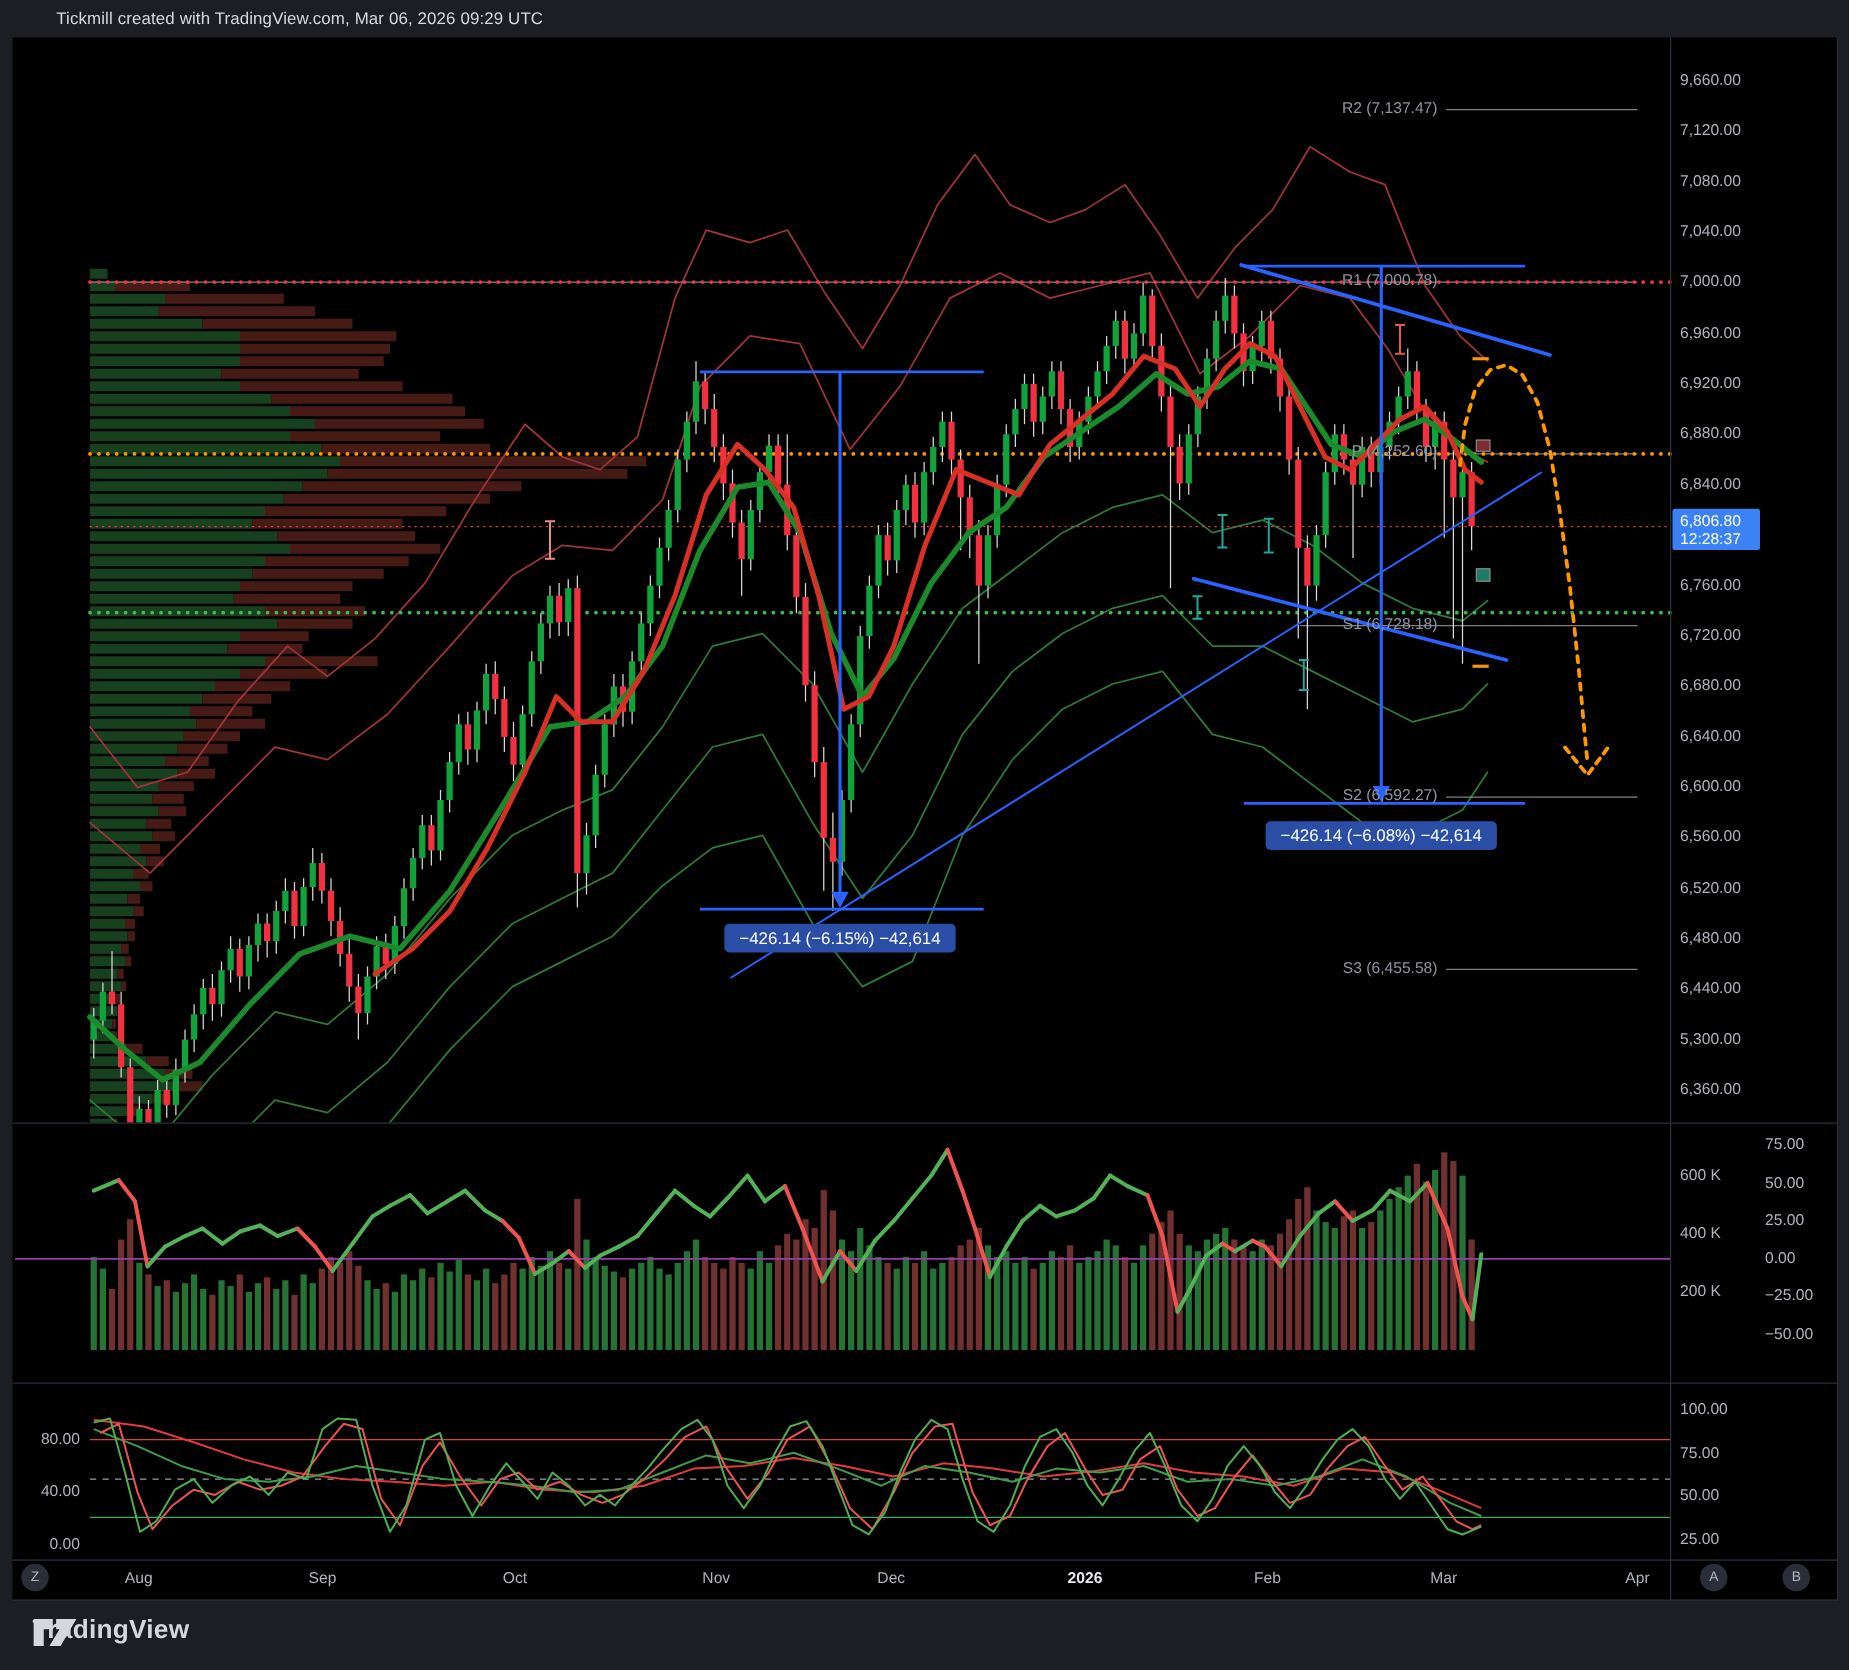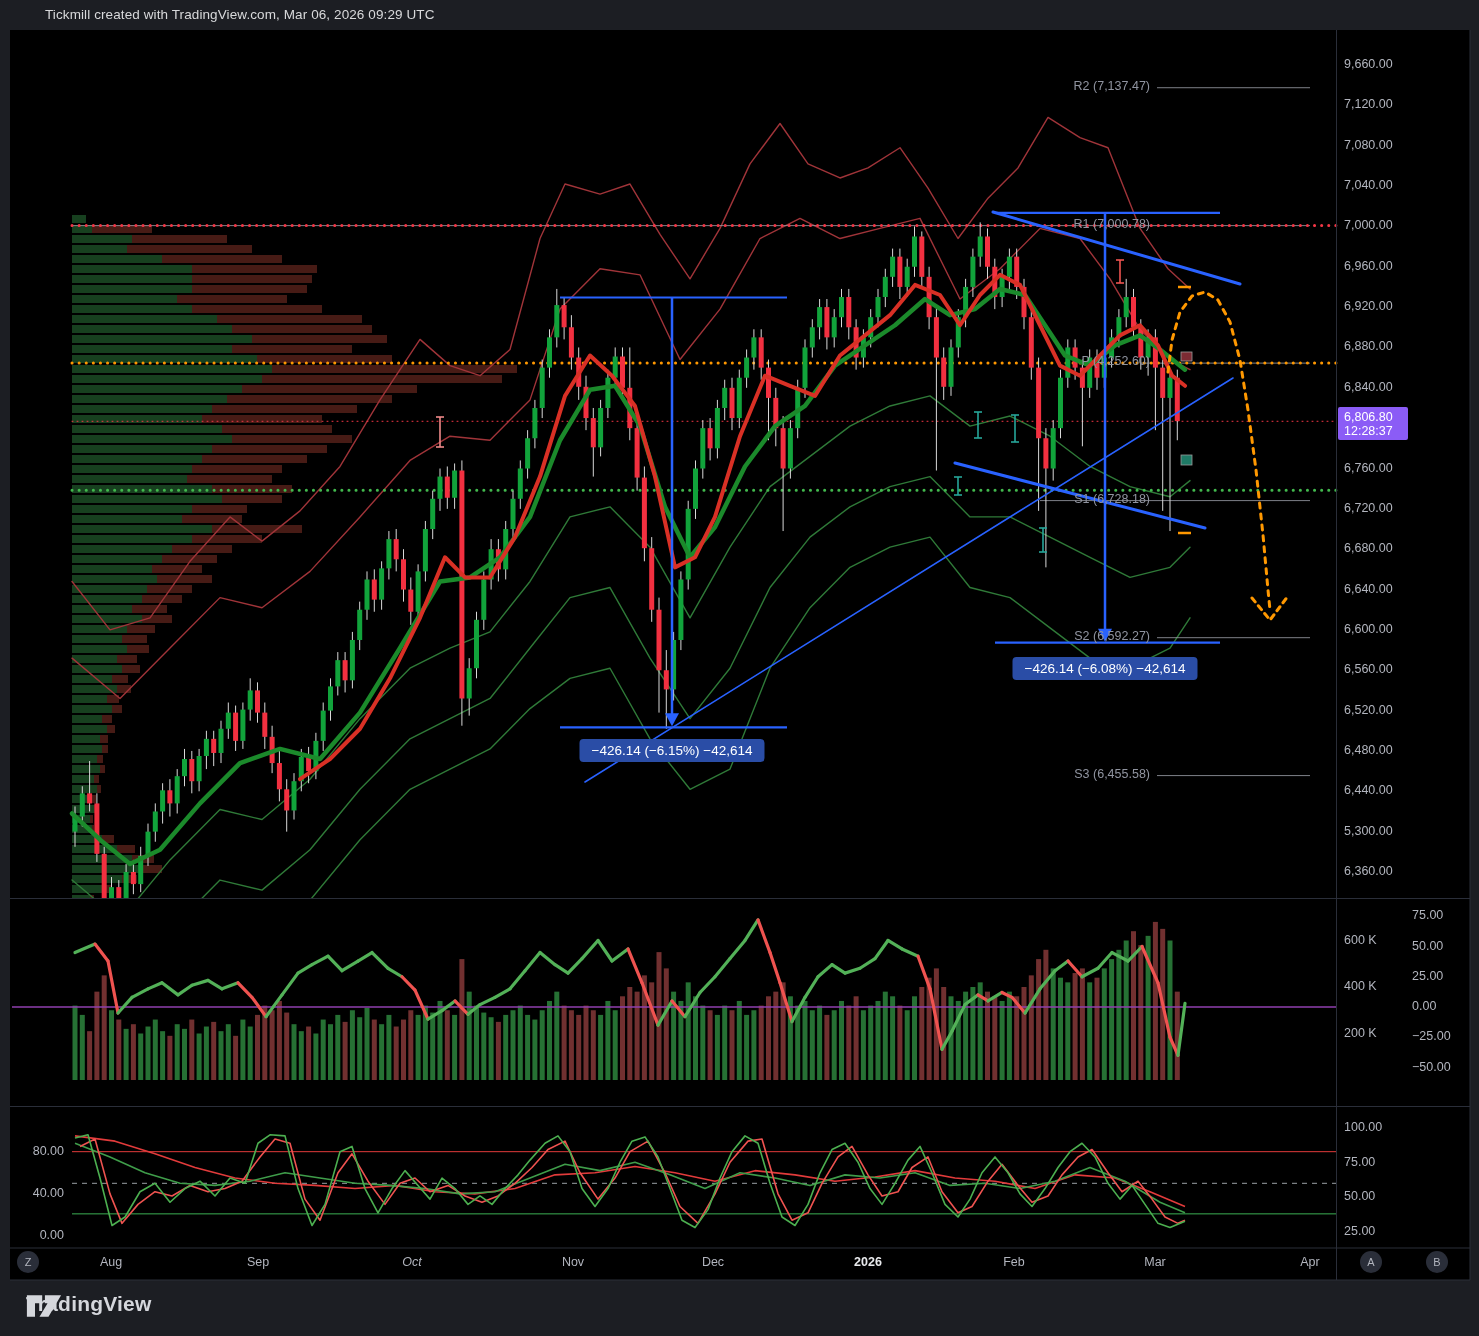--- a/index.html
+++ b/index.html
@@ -6,21 +6,21 @@
     font-family:"Liberation Sans",sans-serif;}
   #stage{position:relative;width:1479px;height:1336px;background:#1c1e23;}
   .abs{position:absolute;}
   #title-bar{left:10px;top:7px;color:#d8d9db;font-size:13.5px;letter-spacing:.1px;margin-left:35px;}
   #chart-bg{left:10px;top:30px;width:1460px;height:1250px;background:#000;}
   svg{position:absolute;left:0;top:0;}
   .tick{position:absolute;color:#b2b5be;font-size:12.5px;white-space:nowrap;}
   .pivot-label{position:absolute;color:#9094a0;font-size:12.5px;white-space:nowrap;text-align:right;}
   .measure-label{position:absolute;transform:translateX(-50%);background:#2a4da6;color:#fff;
     font-size:13.5px;padding:4px 12px;border-radius:4px;white-space:nowrap;}
-  #price-badge{position:absolute;background:#8b5cf6;color:#fff;font-size:12.5px;line-height:14px;
+  #price-badge{position:absolute;background:#3b82f6;color:#fff;font-size:12.5px;line-height:14px;
     padding:3px 6px 2px 6px;border-radius:2px;text-align:left;width:58px;}
   .axis-btn{position:absolute;width:22px;height:22px;border-radius:50%;background:#2a2e39;color:#b2b5be;
     font-size:11px;display:flex;align-items:center;justify-content:center;transform:translate(-50%,-50%);}
   .month{position:absolute;color:#b2b5be;font-size:12.5px;transform:translateX(-50%);top:1255px;}
   .month.bold{color:#e8e9ec;font-weight:700;}
   #logo-row{left:26px;top:1292px;display:flex;align-items:center;gap:10px;color:#d5d7dc;}
   #logo-text{font-size:21px;font-weight:700;letter-spacing:.2px;}
 </style>
 </head>
 <body>
@@ -864,21 +864,21 @@
       </div>
     <div id="ticks-stoch-right">
         <div class="tick" style="left: 1344px; top: 1120px;">100.00</div>
         <div class="tick" style="left: 1344px; top: 1154.67px;">75.00</div>
         <div class="tick" style="left: 1344px; top: 1189.34px;">50.00</div>
         <div class="tick" style="left: 1344px; top: 1224px;">25.00</div>
       </div>
     <div id="months">
         <div class="month" style="left: 111px;">Aug</div>
         <div class="month" style="left: 258px;">Sep</div>
-        <div class="month" style="left: 412px; font-style: italic;">Oct</div>
+        <div class="month" style="left: 412px;">Oct</div>
         <div class="month" style="left: 573px;">Nov</div>
         <div class="month" style="left: 713px;">Dec</div>
         <div class="month bold" style="left: 868px;">2026</div>
         <div class="month" style="left: 1014px;">Feb</div>
         <div class="month" style="left: 1155px;">Mar</div>
         <div class="month" style="left: 1310px;">Apr</div>
       </div>
     <div class="axis-btn" id="btn-z" style="left:28px;top:1262px;">Z</div>
     <div class="axis-btn" id="btn-a" style="left:1371px;top:1262px;">A</div>
     <div class="axis-btn" id="btn-b" style="left:1437px;top:1262px;">B</div>

